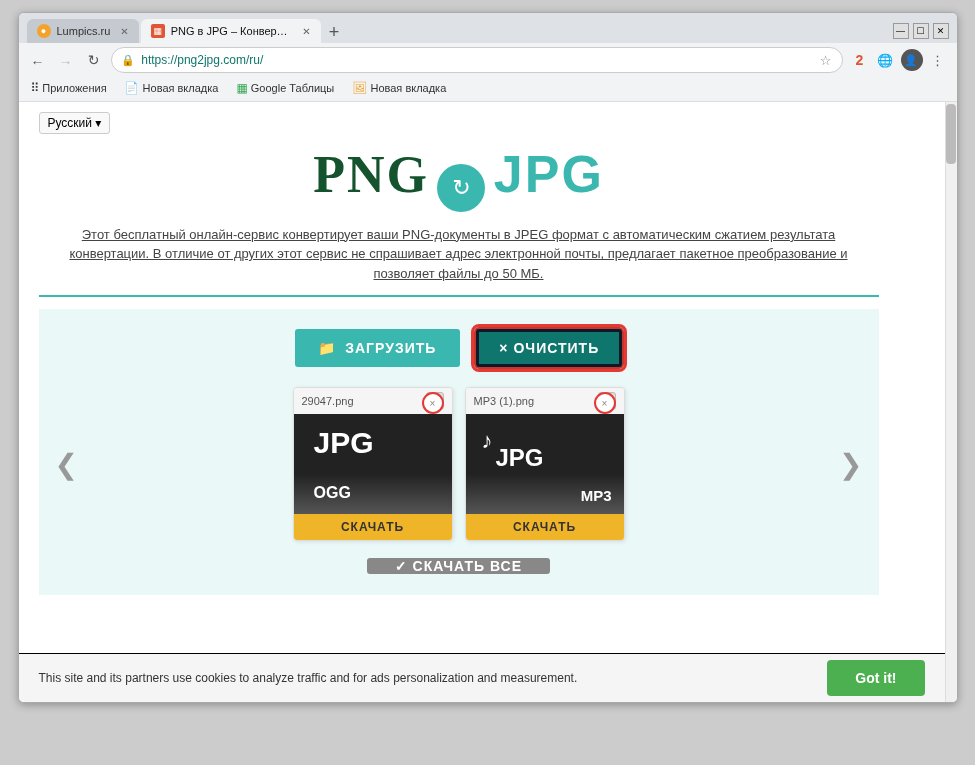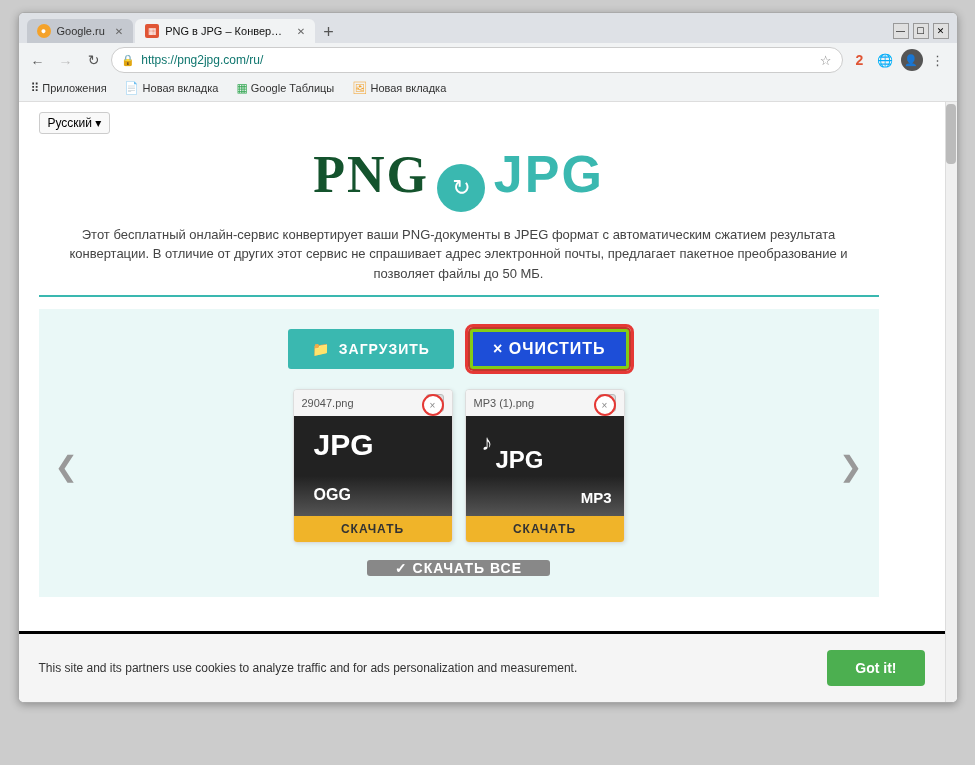--- a/index.html
+++ b/index.html
@@ -229,20 +229,21 @@
       margin: 0 4px;
     }
 
     
     .description {
       font-size: 13px;
       color: #444;
       text-align: center;
       margin: 8px 30px;
       line-height: 1.5;
+      text-decoration: underline;
     }
 
     
     .teal-divider {
       height: 2px;
       background: #3ab8b0;
       margin: 12px 0;
     }
 
     
@@ -267,25 +268,25 @@
       border: none;
       padding: 10px 24px;
       font-size: 14px;
       font-weight: bold;
       border-radius: 3px;
       cursor: pointer;
       display: flex; align-items: center; gap: 8px;
       letter-spacing: 1px;
     }
     .btn-clear {
-      background: #1d4ed8;
-      color: white;
-      border: 3px solid #84cc16;
+      background: #0f766e;
+      color: white;
+      border: 3px solid #0f172a;
       padding: 8px 20px;
-      font-size: 16px;
+      font-size: 14px;
       font-weight: bold;
       border-radius: 3px;
       cursor: pointer;
       display: flex; align-items: center; gap: 8px;
       letter-spacing: 1px;
       box-shadow: 0 0 0 2px #c0392b;
     }
 
     
     .files-carousel {
@@ -377,22 +378,22 @@
       display: inline-flex; align-items: center; gap: 8px;
     }
 
     
     .cookie-bar {
       position: absolute;
       bottom: 0;
       left: 0;
       right: 12px;
       background: #f5f5f5;
-      border-top: 3px solid #000000;
-      padding: 16px 20px;
+      border-top: 1px solid #000000;
+      padding: 6px 20px;
       display: flex;
       align-items: center;
       justify-content: flex-start;
       font-size: 12px;
       color: #333;
     }
     .cookie-text { flex: 1; }
     .cookie-link { color: #1a73e8; text-decoration: none; display: block; margin-top: 2px; }
     .btn-got-it {
       background: #4caf50;
@@ -472,21 +473,21 @@
 </head>
 <body>
 
 <div class="browser-window">
 
   <div class="title-bar">
     <div class="tabs-row">
 
       <div class="tab">
         <span class="tab-favicon" style="background:#f4a22a; border-radius:50%; display:inline-flex; align-items:center; justify-content:center; font-size:9px; color:white;">●</span>
-        <span style="font-size:11px; max-width:120px; overflow:hidden; white-space:nowrap; text-overflow:ellipsis;">Google.ru</span>
+        <span style="font-size:11px; max-width:120px; overflow:hidden; white-space:nowrap; text-overflow:ellipsis;">Lumpics.ru</span>
         <span class="tab-close">✕</span>
       </div>
 
       <div class="tab active">
         <span class="tab-favicon" style="background:#e05535; display:inline-flex; align-items:center; justify-content:center; font-size:9px; color:white;">▦</span>
         <span style="font-size:11px; max-width:140px; overflow:hidden; white-space:nowrap; text-overflow:ellipsis;">PNG в JPG – Конвертация PNG …</span>
         <span class="tab-close">✕</span>
       </div>
       <span class="tab-new">+</span>
     </div>

